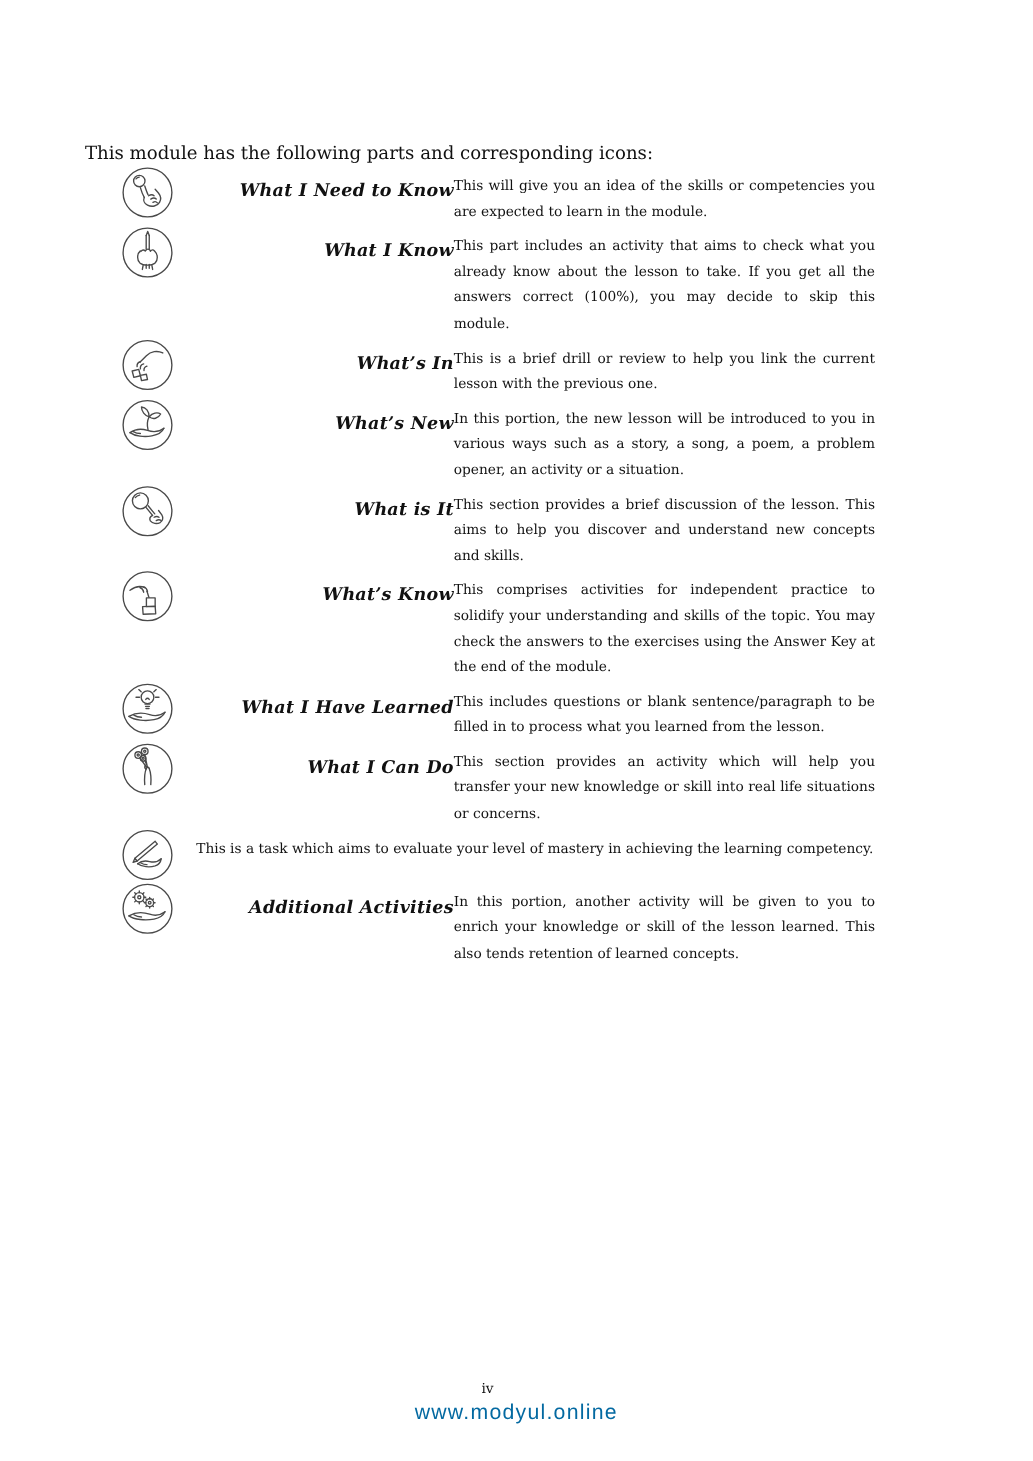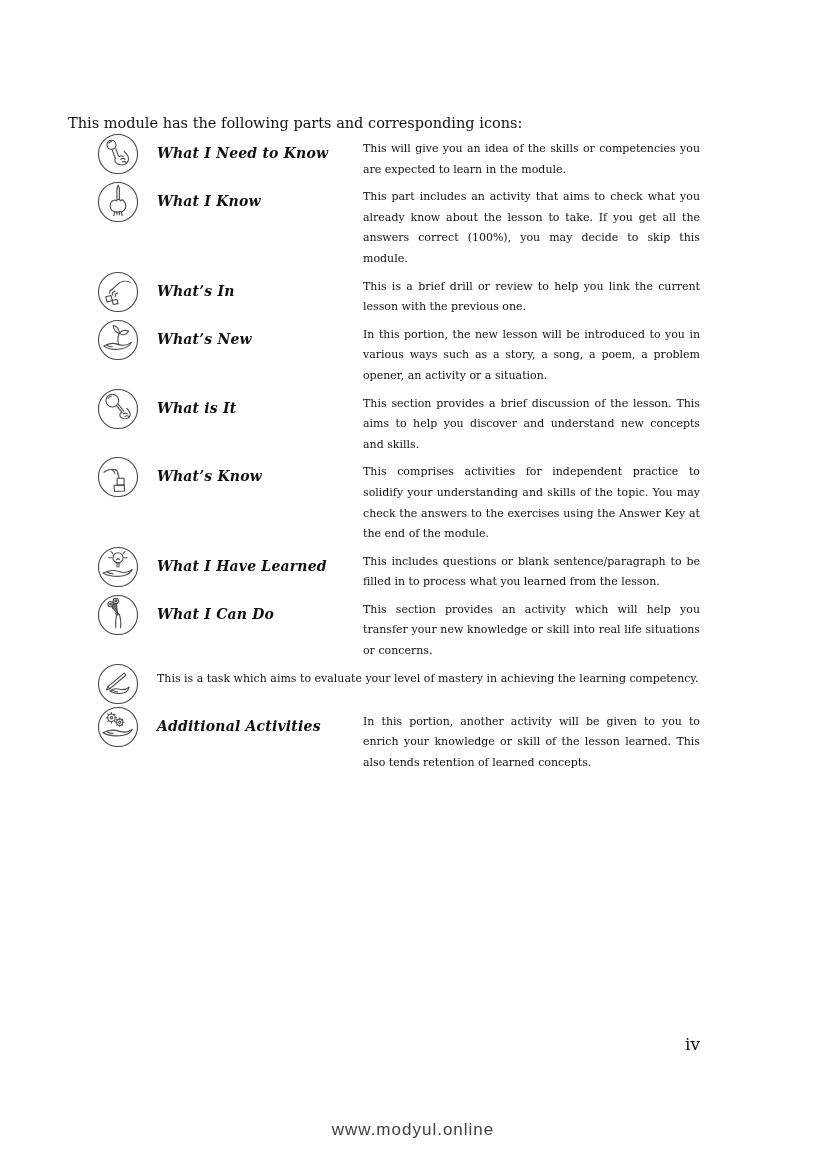--- a/index.html
+++ b/index.html
@@ -11,34 +11,34 @@
     position:absolute; left:68px; top:99px; width:640px;
     font-size:14.5px; line-height:19px;
   }
   .rows { position:absolute; left:97px; top:133px; width:603px; }
   .row { display:flex; align-items:flex-start; margin-bottom:1px; }
   .icon-cell { width:60px; flex:none; }
   .picon { width:42px; height:42px; display:block; }
   .picon * { stroke:#4a4a4a; fill:none; stroke-width:1.25; stroke-linecap:round; stroke-linejoin:round; }
   .label-cell {
     width:206px; flex:none; padding-top:12px;
-    font-weight:bold; font-style:italic; font-size:14px; letter-spacing:.2px;
+    font-weight:bold; font-style:italic; font-size:14px; letter-spacing:.2px;text-align:right;
   }
   .desc-cell {
     flex:1; padding-top:6px;
     font-size:11px; line-height:20.6px; text-align:justify;
   }
   .page-number {
-    position:absolute; left:80px; top:1034px; width:620px;
-    text-align:right; font-size:17px;
+    position:absolute; left:80px; top:1104px; width:620px;
+    text-align:center; font-size:11px;
   }
   .watermark {
     position:absolute; left:0; top:1120px; width:826px;
     text-align:center; font-family:"Liberation Sans", sans-serif;
-    font-size:17px; color:#404040; letter-spacing:1px;
+    font-size:17px; color:#0369a1; letter-spacing:1px;
   }
 </style>
 </head>
 <body>
 
 <p class="intro">This module has the following parts and corresponding icons:</p>
 
 <div class="rows">
 
   <div class="row">

